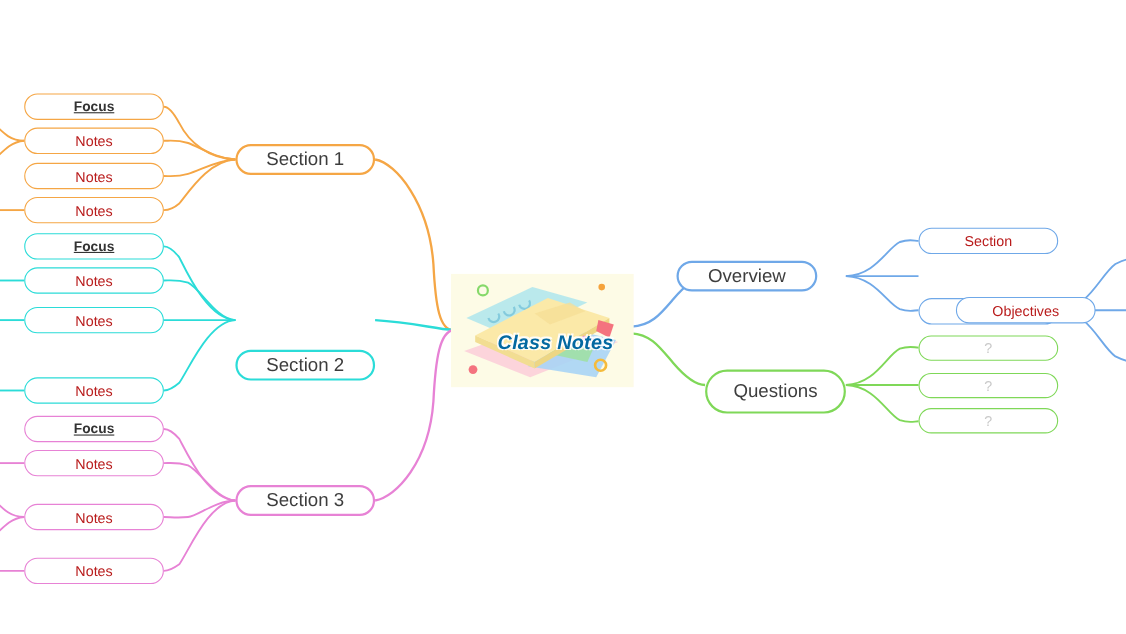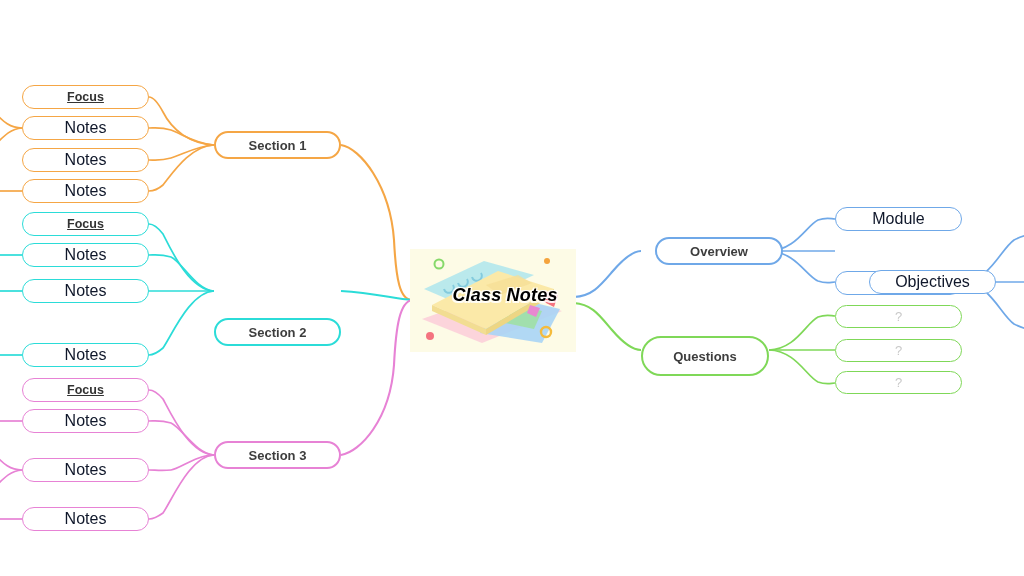--- a/index.html
+++ b/index.html
@@ -31,29 +31,29 @@
     border-radius: 999px;
     display: flex;
     align-items: center;
     justify-content: center;
     text-align: center;
     white-space: nowrap;
     z-index: 5;
   }
   .node-leaf {
     border-width: 1.6px;
-    font-size: 16px;
-    color: #0f172a;
+    font-size: 13px;
+    color: #b91c1c;
     font-weight: 400;
   }
   .node-branch {
     border-width: 2px;
-    font-size: 13px;
+    font-size: 17px;
     color: #3d3d3d;
-    font-weight: bold;
+    font-weight: normal;
   }
   .node-focus {
     font-weight: bold;
     color: #333333;
     text-decoration: underline;
     font-size: 12.5px;
   }
   .node-q {
     color: #c9c9c9;
     font-size: 13px;
@@ -72,27 +72,27 @@
   }
   #center-art {
     position: absolute;
     left: 0; top: 0;
     width: 166px;
     height: 103px;
   }
   #center-label {
     position: absolute;
     left: 0;
-    top: 36px;
+    top: 52px;
     width: 190px;
     text-align: center;
     font-size: 18px;
     font-weight: bold;
     font-style: italic;
-    color: #000000;
+    color: #0369a1;
     letter-spacing: 0.2px;
     z-index: 8;
     text-shadow:
       -1.5px -1.5px 0 rgba(255,255,255,.85),
        1.5px -1.5px 0 rgba(255,255,255,.85),
       -1.5px  1.5px 0 rgba(255,255,255,.85),
        1.5px  1.5px 0 rgba(255,255,255,.85);
   }
 </style>
 </head>
@@ -233,26 +233,26 @@
   <div class="node node-leaf" style="left:22px; top:409px; width:127px; height:24px; border-color:#E782D5;">
     <span>Notes</span>
   </div>
   <div class="node node-leaf" style="left:22px; top:458px; width:127px; height:24px; border-color:#E782D5;">
     <span>Notes</span>
   </div>
   <div class="node node-leaf" style="left:22px; top:507px; width:127px; height:24px; border-color:#E782D5;">
     <span>Notes</span>
   </div>
 
-  <div class="node node-branch" style="left:655px; top:237px; width:128px; height:28px; border-color:#6FA8E8;">
+  <div class="node node-branch" style="left:615px; top:237px; width:128px; height:28px; border-color:#6FA8E8;">
     <span>Overview</span>
   </div>
 
   <div class="node node-leaf" style="left:835px; top:207px; width:127px; height:24px; border-color:#6FA8E8;">
-    <span>Module</span>
+    <span>Section</span>
   </div>
   <div class="node node-leaf" style="left:835px; top:239px; width:127px; height:24px; border-color:#6FA8E8;margin-top:32px;">
     <span>Topic</span>
   </div>
   <div class="node node-leaf" style="left:869px; top:270px; width:127px; height:24px; border-color:#6FA8E8;">
     <span>Objectives</span>
   </div>
 
   <div class="node node-branch" style="left:641px; top:336px; width:128px; height:40px; border-color:#7FD858;">
     <span>Questions</span>

